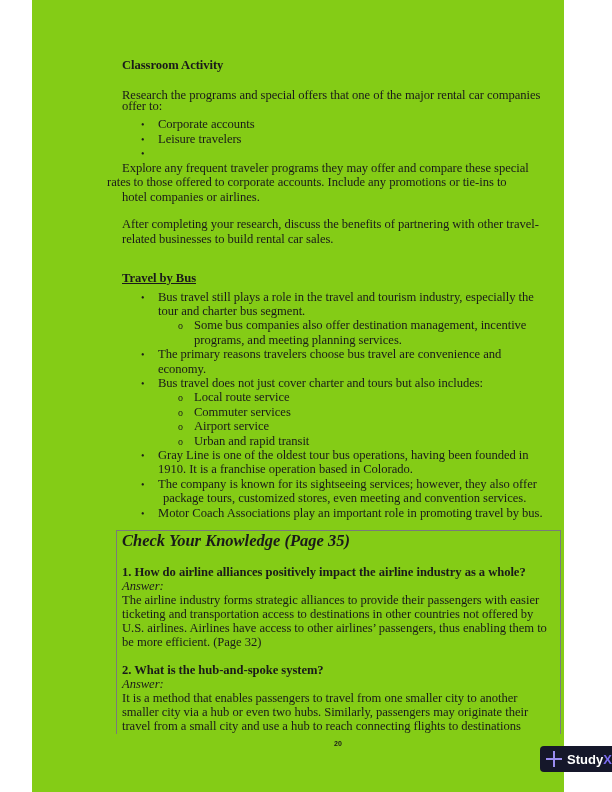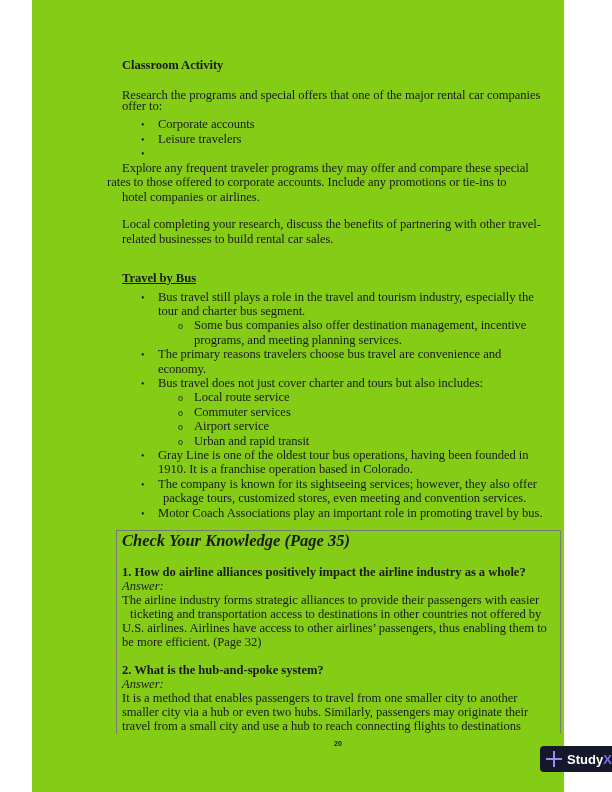--- a/index.html
+++ b/index.html
@@ -36,21 +36,21 @@
   <span class="bullet" style="left:109px; top:117px;">•</span>
   <div class="ln" style="left:126px; top:117px;">Corporate accounts</div>
   <span class="bullet" style="left:109px; top:131.5px;">•</span>
   <div class="ln" style="left:126px; top:131.5px;">Leisure travelers</div>
   <span class="bullet" style="left:109px; top:146px;">•</span>
 
   <div class="ln" style="left:90px; top:160.5px;">Explore any frequent traveler programs they may offer and compare these special</div>
   <div class="ln" style="left:75px; top:175px;">rates to those offered to corporate accounts. Include any promotions or tie-ins to</div>
   <div class="ln" style="left:90px; top:189.5px;">hotel companies or airlines.</div>
 
-  <div class="ln" style="left:90px; top:217px;">Local completing your research, discuss the benefits of partnering with other travel-</div>
+  <div class="ln" style="left:90px; top:217px;">After completing your research, discuss the benefits of partnering with other travel-</div>
   <div class="ln" style="left:90px; top:231.5px;">related businesses to build rental car sales.</div>
 
   <div class="ln b" style="left:90px; top:271px;text-decoration:underline;">Travel by Bus</div>
 
   <div id="bus-list">
       <span class="bullet" style="left: 109px; top: 289.5px;">•</span>
       <div class="ln" style="left: 126px; top: 289.5px;">Bus travel still plays a role in the travel and tourism industry, especially the</div>
       <div class="ln" style="left: 126px; top: 303.9px;">tour and charter bus segment.</div>
       <span class="sub" style="left: 146px; top: 318.3px;">o</span>
       <div class="ln" style="left: 162px; top: 318.3px;">Some bus companies also offer destination management, incentive</div>
@@ -77,21 +77,21 @@
       <span class="bullet" style="left: 109px; top: 505.5px;">•</span>
       <div class="ln" style="left: 126px; top: 505.5px;">Motor Coach Associations play an important role in promoting travel by bus.</div>
     </div>
 
   <div class="box"></div>
   <div class="kh" style="left:90px; top:531px;">Check Your Knowledge (Page 35)</div>
 
   <div class="ln b" style="left:90px; top:564.5px;">1. How do airline alliances positively impact the airline industry as a whole?</div>
   <div class="ln i" style="left:90px; top:579px;">Answer:</div>
   <div class="ln" style="left:90px; top:593px;">The airline industry forms strategic alliances to provide their passengers with easier</div>
-  <div class="ln" style="left:98px; top:607px;">ticketing and transportation access to destinations in other countries not offered by</div>
+  <div class="ln" style="left:90px; top:607px;">ticketing and transportation access to destinations in other countries not offered by</div>
   <div class="ln" style="left:90px; top:621px;">U.S. airlines. Airlines have access to other airlines’ passengers, thus enabling them to</div>
   <div class="ln" style="left:90px; top:635px;">be more efficient. (Page 32)</div>
 
   <div class="ln b" style="left:90px; top:662.5px;">2. What is the hub-and-spoke system?</div>
   <div class="ln i" style="left:90px; top:677px;">Answer:</div>
   <div class="ln" style="left:90px; top:691px;text-align:center;">It is a method that enables passengers to travel from one smaller city to another</div>
   <div class="ln" style="left:90px; top:705px;">smaller city via a hub or even two hubs. Similarly, passengers may originate their</div>
   <div class="ln" style="left:90px; top:719px;">travel from a small city and use a hub to reach connecting flights to destinations</div>
 
   <div class="pageno">20</div>

